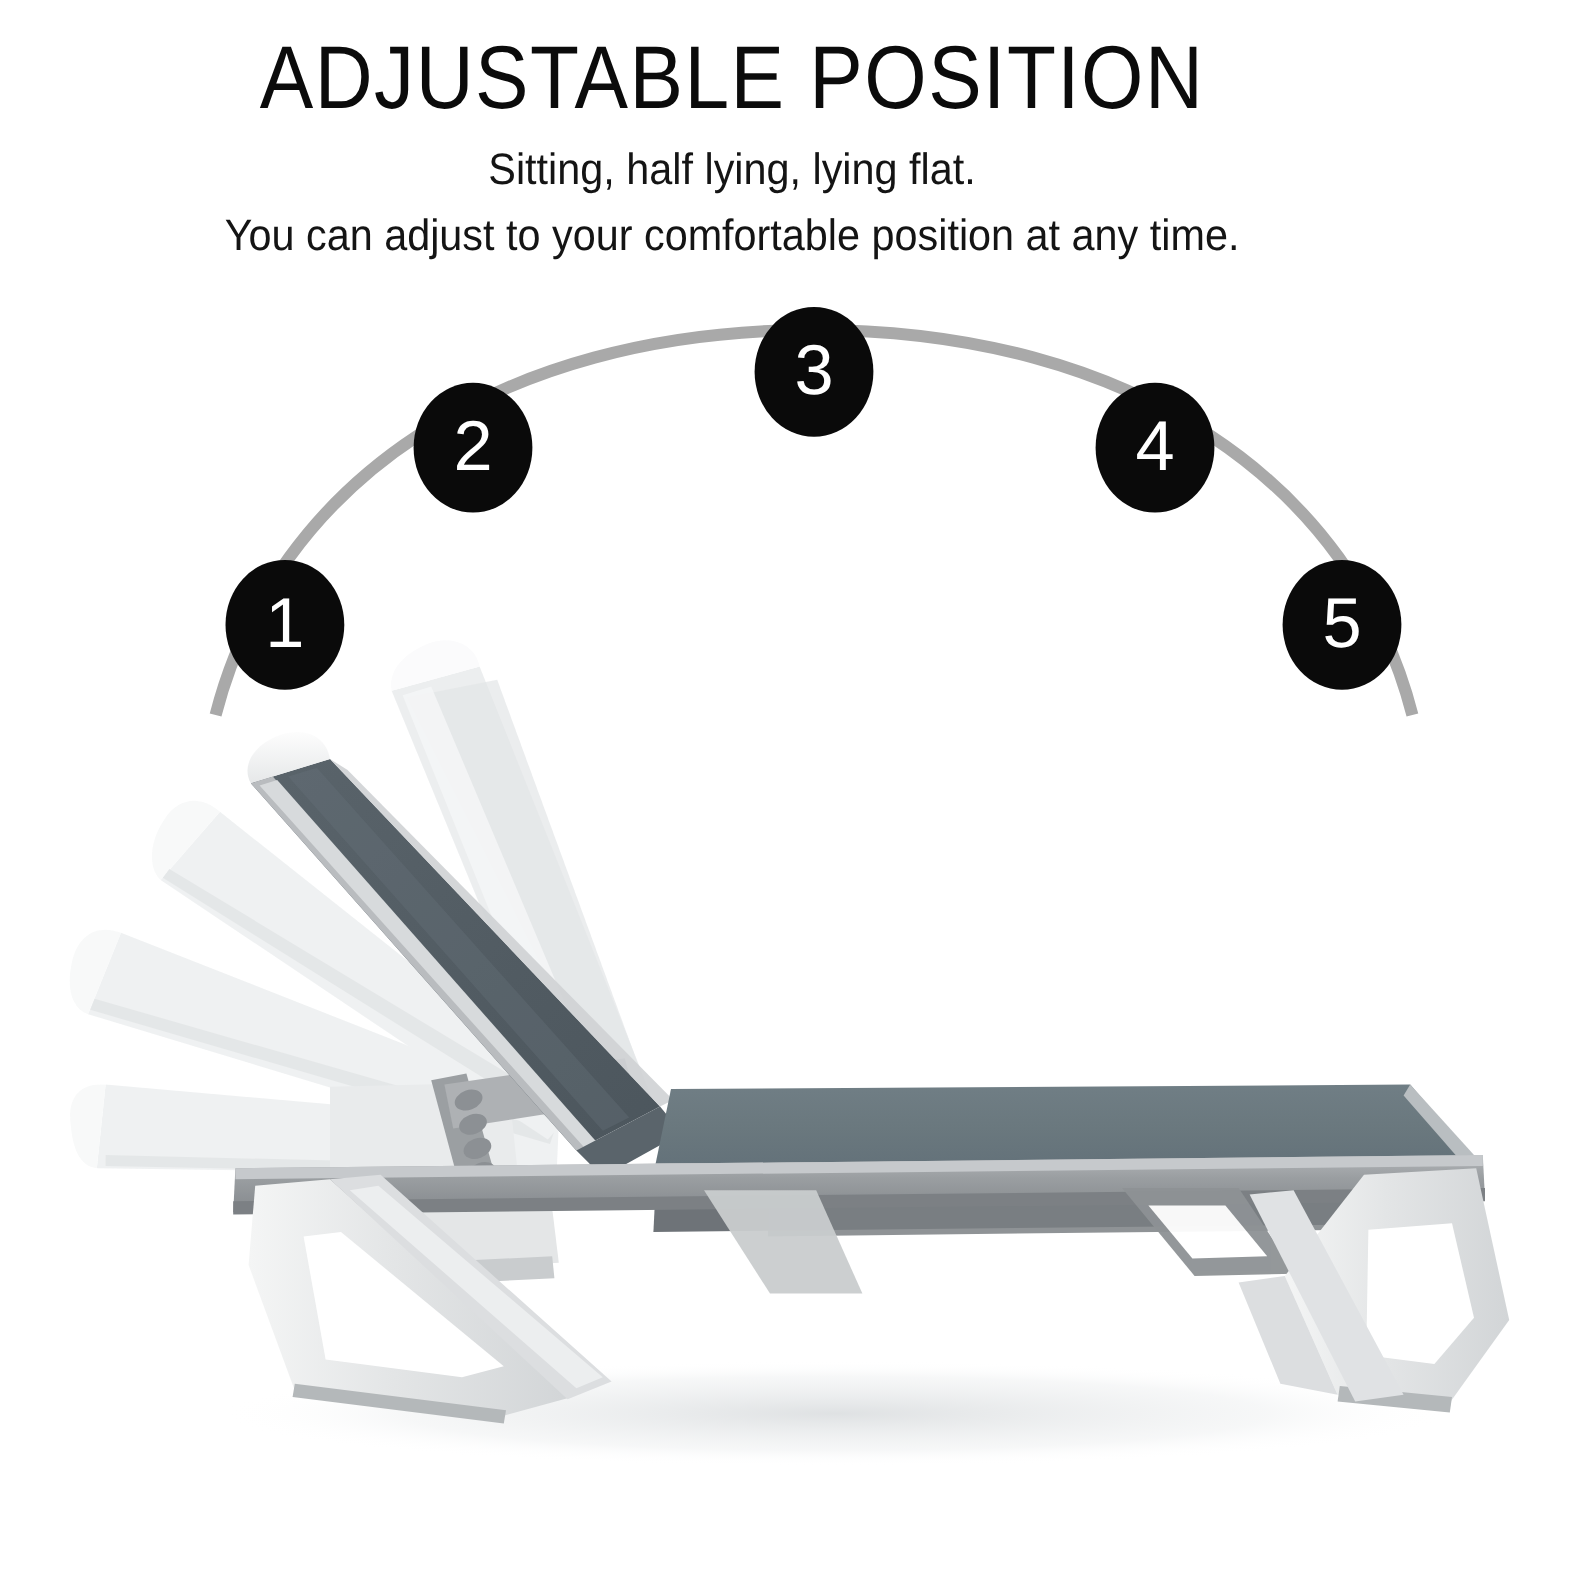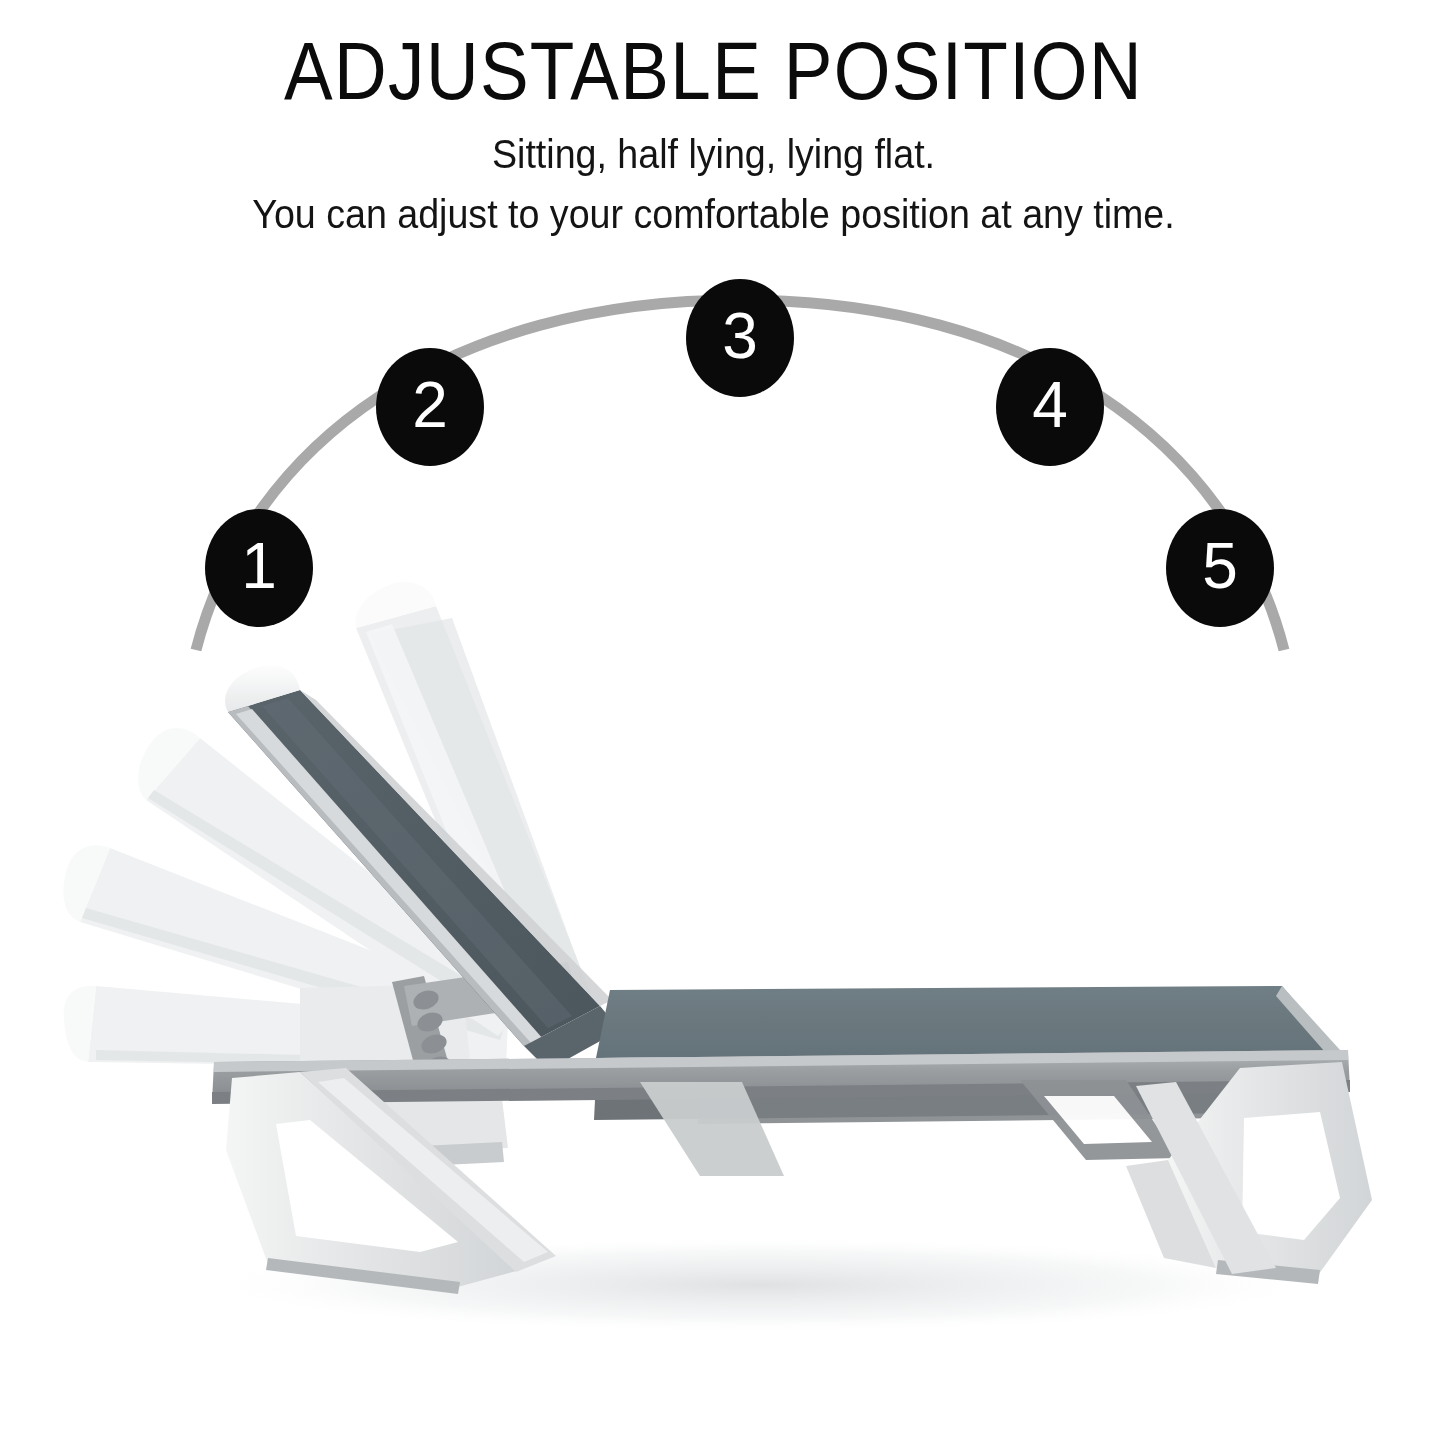--- a/index.html
+++ b/index.html
@@ -5,21 +5,21 @@
 <style>
   html,body{margin:0;padding:0;background:#ffffff;}
   body{
     width:1445px;height:1445px;
     font-family:"Liberation Sans","DejaVu Sans",sans-serif;
     overflow:hidden;position:relative;
   }
   #stage{position:absolute;inset:0;width:1445px;height:1445px;background:#fff;}
 
   
-  .header{position:absolute;left:0;top:0;width:1331px;text-align:center;margin-left:48px;}
+  .header{position:absolute;left:0;top:0;width:1331px;text-align:center;}
   .title{
     font-size:81px;line-height:1;letter-spacing:1.5px;
     font-weight:400;color:#0b0b0b;
     margin:0;padding-top:31px;
     transform:scaleX(0.90);transform-origin:50% 50%;
     font-family:"Liberation Sans","DejaVu Sans",sans-serif;
   }
   .sub1{
     font-size:40px;line-height:1;color:#141414;font-weight:400;
     margin:0;padding-top:22px;letter-spacing:0px;

